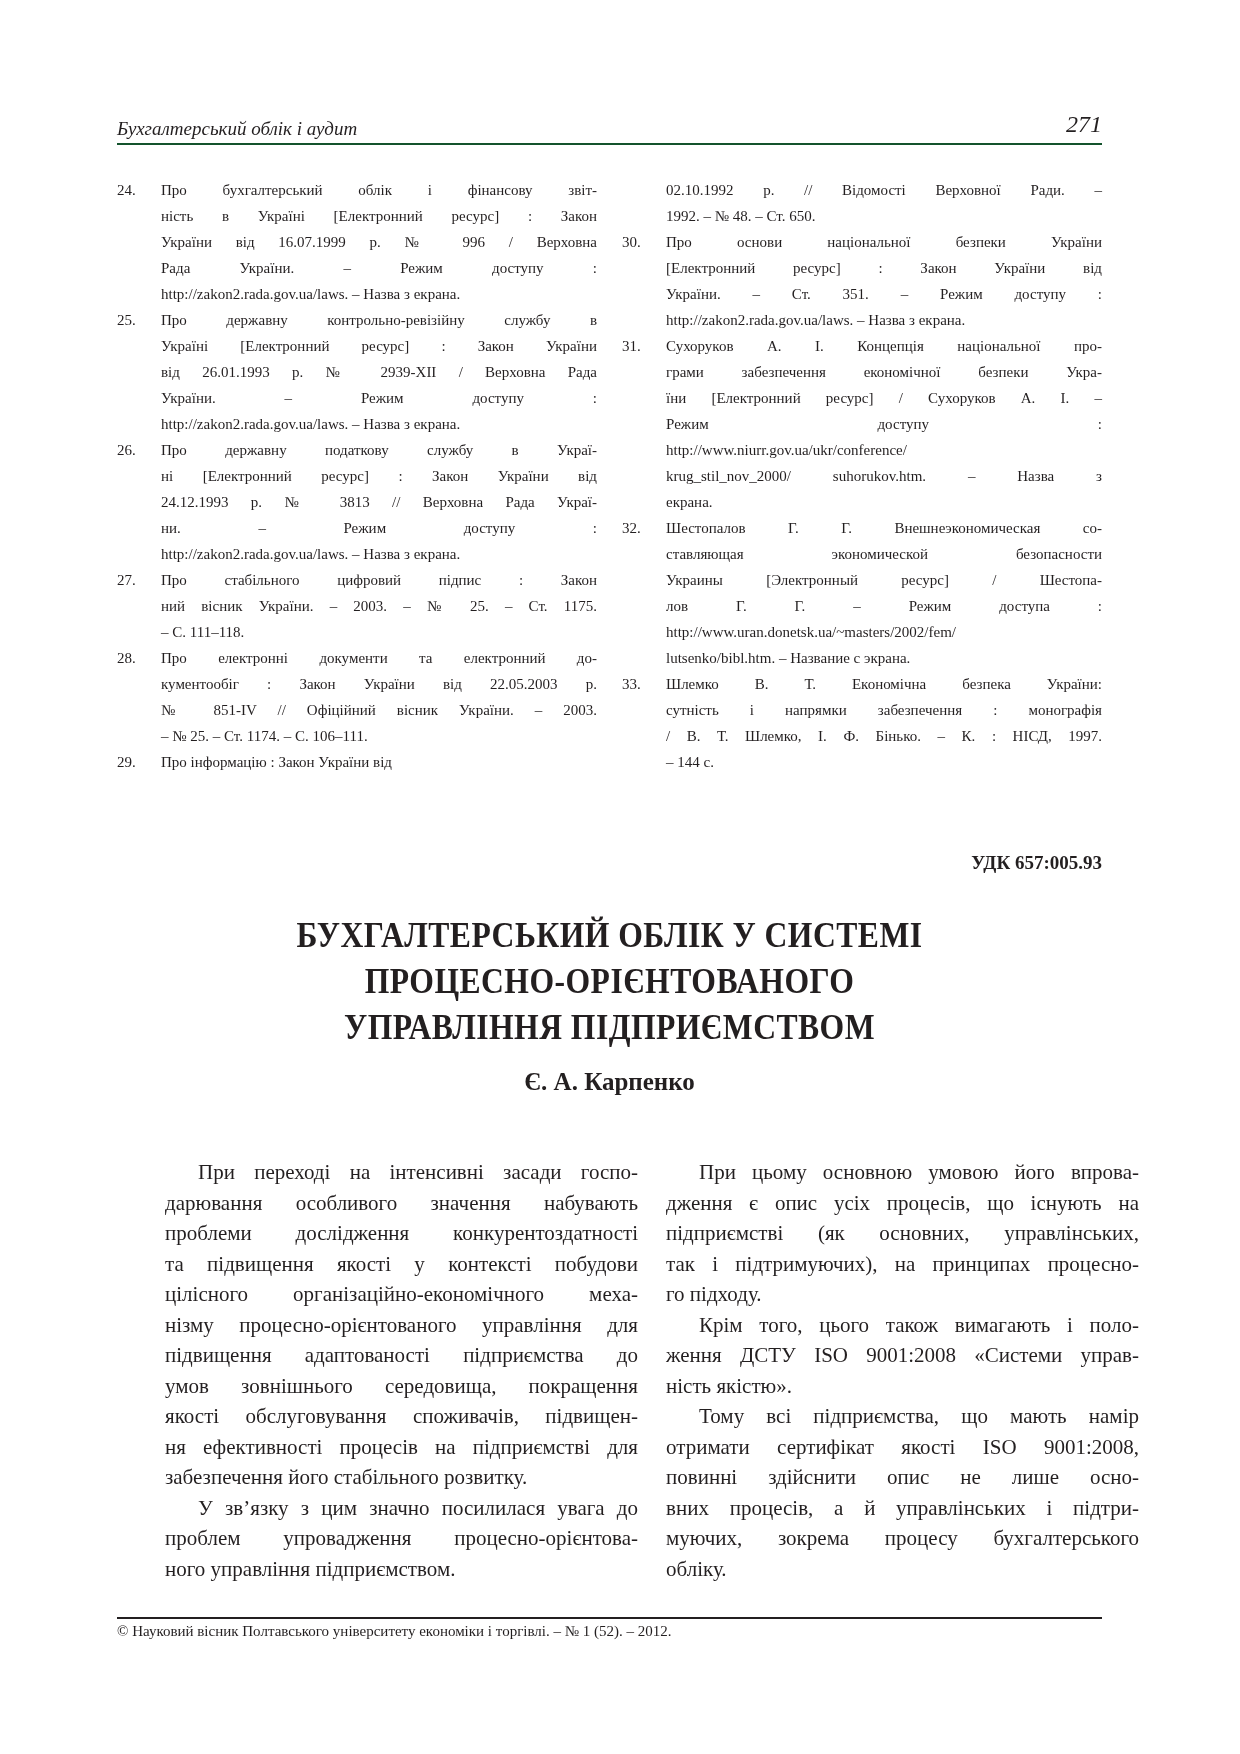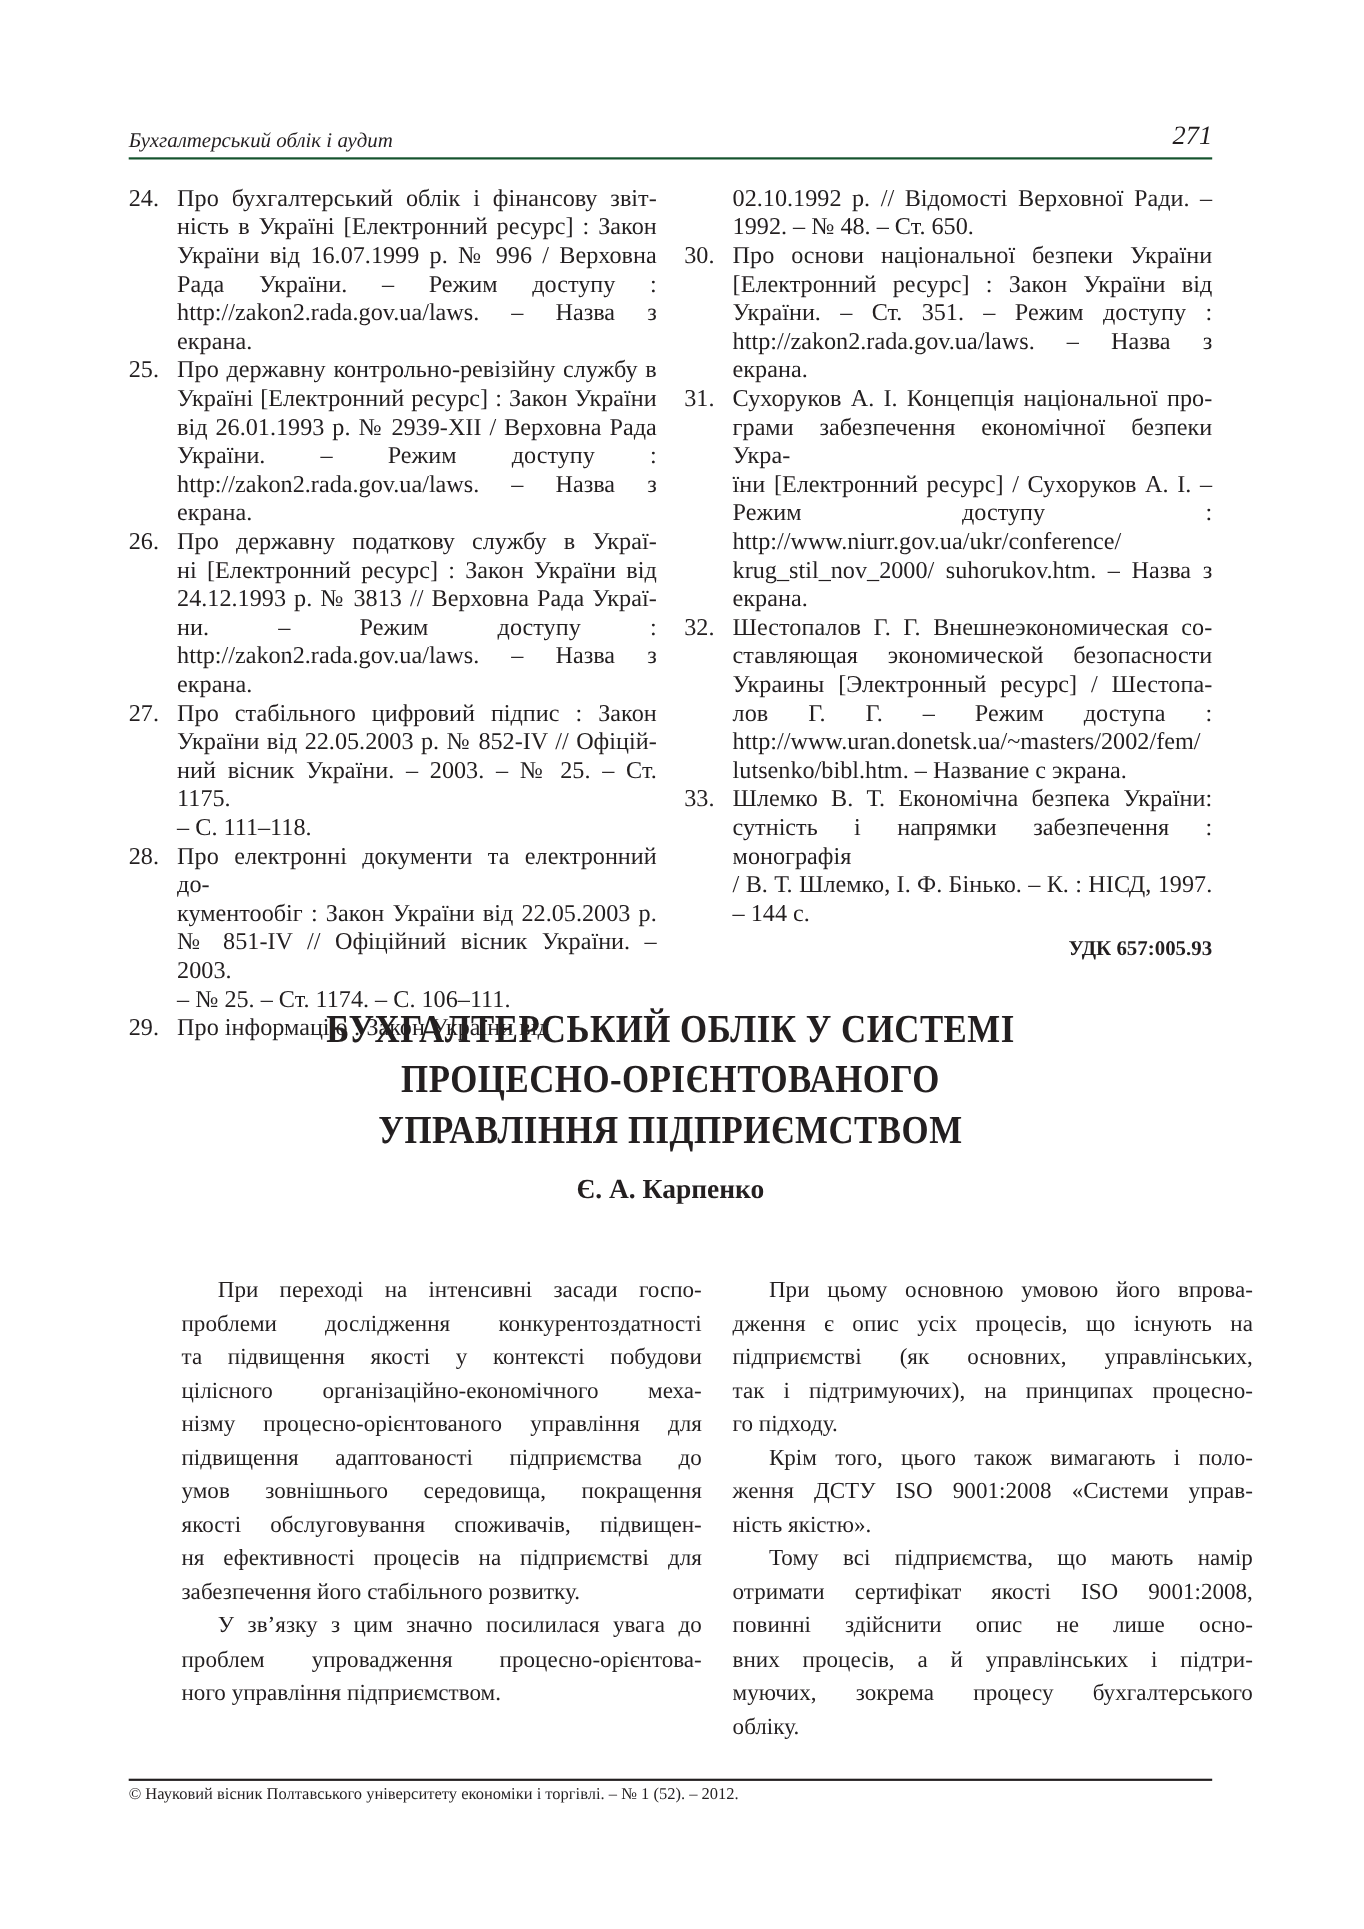--- a/index.html
+++ b/index.html
@@ -6,21 +6,21 @@
   body { width: 1240px; height: 1754px; position: relative; overflow: hidden;
          font-family: "Liberation Serif", "DejaVu Serif", serif; color: #231f20; }
   .page { position: absolute; left: 117px; top: 0; width: 985px; }
 
   .running-head { position: absolute; top: 115px; left: 0; width: 985px; height: 28px;
                   border-bottom: 2px solid #14532d; }
   .running-head .journal { position: absolute; left: 0; top: 3px; font-style: italic; font-size: 19px; }
   .running-head .pageno { position: absolute; right: 0; top: -4px; font-style: italic; font-size: 24px; }
 
   .refs { position: absolute; top: 167px; left: 0; width: 985px; }
-  .refcol { position: absolute; top: 0; width: 480px; font-size: 22px; line-height: 26px; }
+  .refcol { position: absolute; top: 10px; width: 480px; font-size: 15px; line-height: 26px; }
   .refcol.left { left: 0; }
   .refcol.right { left: 505px; }
   .ref { position: relative; padding-left: 44px; text-align: justify; }
   .ref .num { position: absolute; left: 0; top: 0; }
   .ref .line { display: block; text-align: justify; text-align-last: justify; }
   .ref .line.last { text-align-last: left; }
 
   .udc { position: absolute; top: 852px; right: 0; font-weight: bold; font-size: 19px; }
 
   .title { position: absolute; top: 912px; left: 0; width: 985px; text-align: center;
@@ -74,21 +74,20 @@
           <span class="num">26.</span>
           <span class="line">Про державну податкову службу в Украї-</span>
           <span class="line">ні [Електронний ресурс] : Закон України від</span>
           <span class="line">24.12.1993 р. № 3813 // Верховна Рада Украї-</span>
           <span class="line">ни. – Режим доступу :</span>
           <span class="line last">http://zakon2.rada.gov.ua/laws. – Назва з екрана.</span>
         </div>
         <div class="ref">
           <span class="num">27.</span>
           <span class="line">Про стабільного цифровий підпис : Закон</span>
-          <span class="line">України від 22.05.2003 р. № 852-IV // Офіцій-</span>
           <span class="line">ний вісник України. – 2003. – № 25. – Ст. 1175.</span>
           <span class="line last">– С. 111–118.</span>
         </div>
         <div class="ref">
           <span class="num">28.</span>
           <span class="line">Про електронні документи та електронний до-</span>
           <span class="line">кументообіг : Закон України від 22.05.2003 р.</span>
           <span class="line">№ 851-IV // Офіційний вісник України. – 2003.</span>
           <span class="line last">– № 25. – Ст. 1174. – С. 106–111.</span>
         </div>
@@ -146,20 +145,21 @@
     <span class="tline">ПРОЦЕСНО-ОРІЄНТОВАНОГО</span>
     <span class="tline">УПРАВЛІННЯ ПІДПРИЄМСТВОМ</span>
   </div>
 
   <div class="author">Є. А. Карпенко</div>
 
   <div class="body">
     <div class="bcol left" id="body-left">
         <div>
           <span class="bl ind">При переході на інтенсивні засади госпо-</span>
+          <span class="bl">дарювання особливого значення набувають</span>
           <span class="bl">проблеми дослідження конкурентоздатності</span>
           <span class="bl">та підвищення якості у контексті побудови</span>
           <span class="bl">цілісного організаційно-економічного меха-</span>
           <span class="bl">нізму процесно-орієнтованого управління для</span>
           <span class="bl">підвищення адаптованості підприємства до</span>
           <span class="bl">умов зовнішнього середовища, покращення</span>
           <span class="bl">якості обслуговування споживачів, підвищен-</span>
           <span class="bl">ня ефективності процесів на підприємстві для</span>
           <span class="bl last">забезпечення його стабільного розвитку.</span>
         </div>

